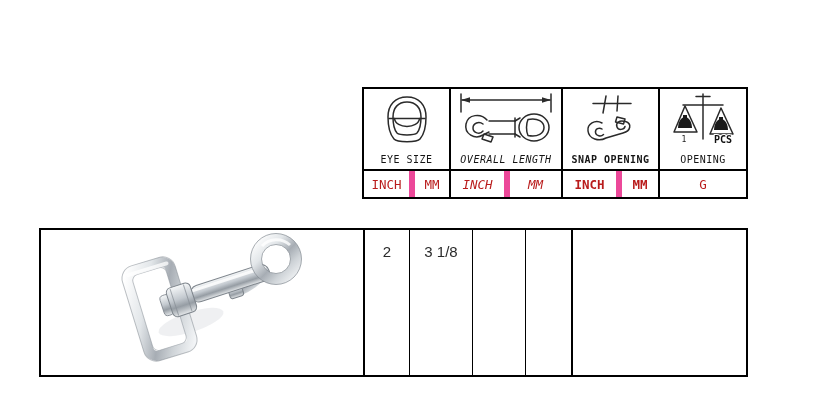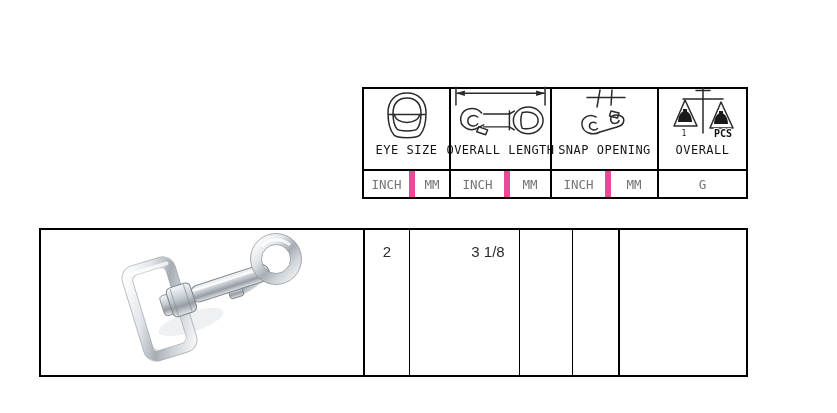--- a/index.html
+++ b/index.html
@@ -8,36 +8,36 @@
     font-family:"DejaVu Sans Mono","Liberation Mono",monospace;color:#1b1b1b;
   }
   
   .spec-header{
     position:absolute;left:362px;top:87px;width:386px;height:112px;
     border:2px solid #000;box-sizing:border-box;display:flex;background:#fff;
   }
   .group{display:flex;flex-direction:column;box-sizing:border-box;}
   .group + .group{border-left:2px solid #000;}
   .g1{width:85px;}
-  .g2{width:101px;}
-  .g3{width:107px;}
+  .g2{width:112px;font-style:italic;}
+  .g3{width:97px;font-weight:bold;}
   .g4{flex:1;}
   .icon-cell{
     height:82px;border-bottom:2px solid #000;box-sizing:border-box;
     display:flex;flex-direction:column;align-items:center;justify-content:flex-end;
   }
   .icon-wrap{flex:1;display:flex;align-items:center;justify-content:center;width:100%;}
   .glabel{
-    font-size:12px;letter-spacing:0.5px;line-height:13px;padding-bottom:12px;
+    font-size:10px;letter-spacing:0.5px;line-height:13px;padding-bottom:3px;
     white-space:nowrap;color:#151515;
   }
   .unit-row{flex:1;display:flex;}
   .unit{
     display:flex;align-items:center;justify-content:center;
-    font-size:12.5px;color:#737373;box-sizing:border-box;
+    font-size:12.5px;color:#b91c1c;box-sizing:border-box;
   }
   .unit + .unit{border-left:6px solid #ec4899;}
   .g1 .u1{width:45px;} .g1 .u2{flex:1;}
   .g2 .u1{width:53px;} .g2 .u2{flex:1;}
   .g3 .u1{width:53px;} .g3 .u2{flex:1;}
   .g4 .u1{flex:1;}
   
   .main-table{
     position:absolute;left:39px;top:228px;width:709px;height:149px;
     border:2px solid #000;box-sizing:border-box;display:flex;background:#fff;
@@ -46,21 +46,21 @@
     width:324px;border-right:2px solid #000;box-sizing:border-box;
     position:relative;overflow:hidden;
   }
   .vcol{
     box-sizing:border-box;padding-top:13px;text-align:center;
     font-family:"Liberation Sans","DejaVu Sans",sans-serif;
     font-size:15px;color:#2b2b2b;
   }
   .v1{width:45px;border-right:1px solid #000;}
   .v2{width:41px;border-right:2px solid #000;}
-  .v3{width:63px;border-right:1px solid #000;margin-left:47px;}
+  .v3{width:63px;border-right:1px solid #000;}
   .v4{width:58px;border-right:2px solid #000;}
   .v5{width:53px;border-right:1px solid #000;}
   .v6{width:47px;border-right:2px solid #000;}
   .v7{flex:1;}
   .lineart{stroke:#2a2a2a;stroke-width:1.5;fill:none;stroke-linecap:round;stroke-linejoin:round;}
 </style>
 </head>
 <body>
 
 <div class="canvas">
@@ -143,21 +143,21 @@
             <path class="lineart" d="M15 14 L 4 40 L 27 40 Z"></path>
             <path class="lineart" d="M51 16 L 40 42 L 63 42 Z"></path>
             <rect x="13" y="23" width="4" height="4" fill="#1a1a1a"></rect>
             <path d="M15 25 c -5 0 -7 7 -7 11 h 14 c 0 -4 -2 -11 -7 -11 z" fill="#1a1a1a"></path>
             <rect x="49" y="25" width="4" height="4" fill="#1a1a1a"></rect>
             <path d="M51 27 c -5 0 -7 7 -7 11 h 14 c 0 -4 -2 -11 -7 -11 z" fill="#1a1a1a"></path>
             <text x="14" y="50" font-size="8" fill="#1a1a1a" text-anchor="middle">1</text>
             <text x="53" y="51" font-size="10" font-weight="bold" fill="#111" text-anchor="middle" style="paint-order:stroke;stroke:#ffffff;stroke-width:2px;">PCS</text>
           </svg>
         </div>
-        <div class="glabel">OVERALL</div>
+        <div class="glabel">OPENING</div>
       </div>
       <div class="unit-row">
         <div class="unit u1">G</div>
       </div>
     </div>
   </div>
 
   <div class="main-table">
     <div class="image-cell">
       <svg width="322" height="145" viewBox="0 0 322 145">

